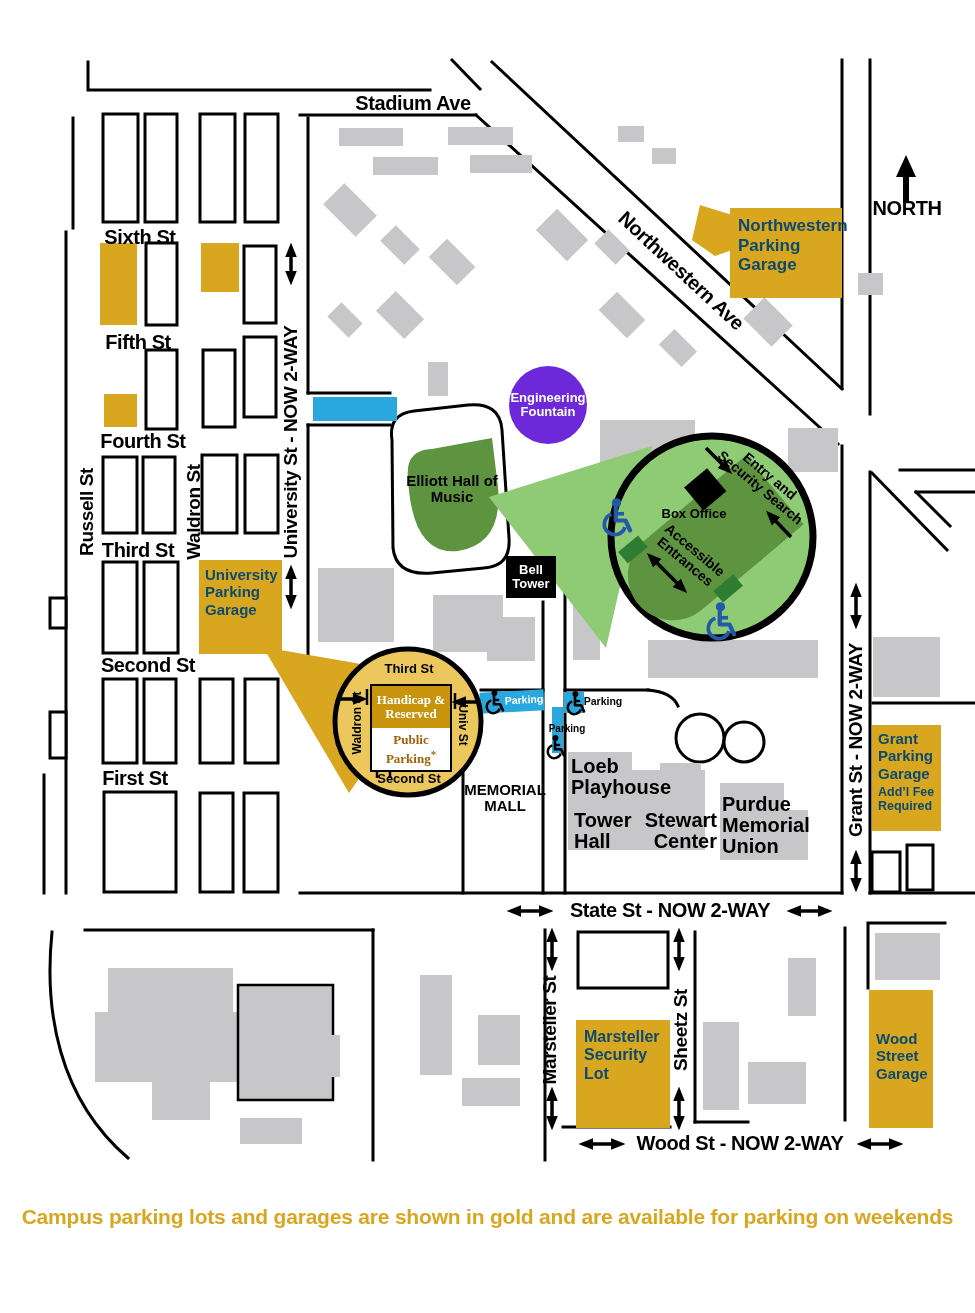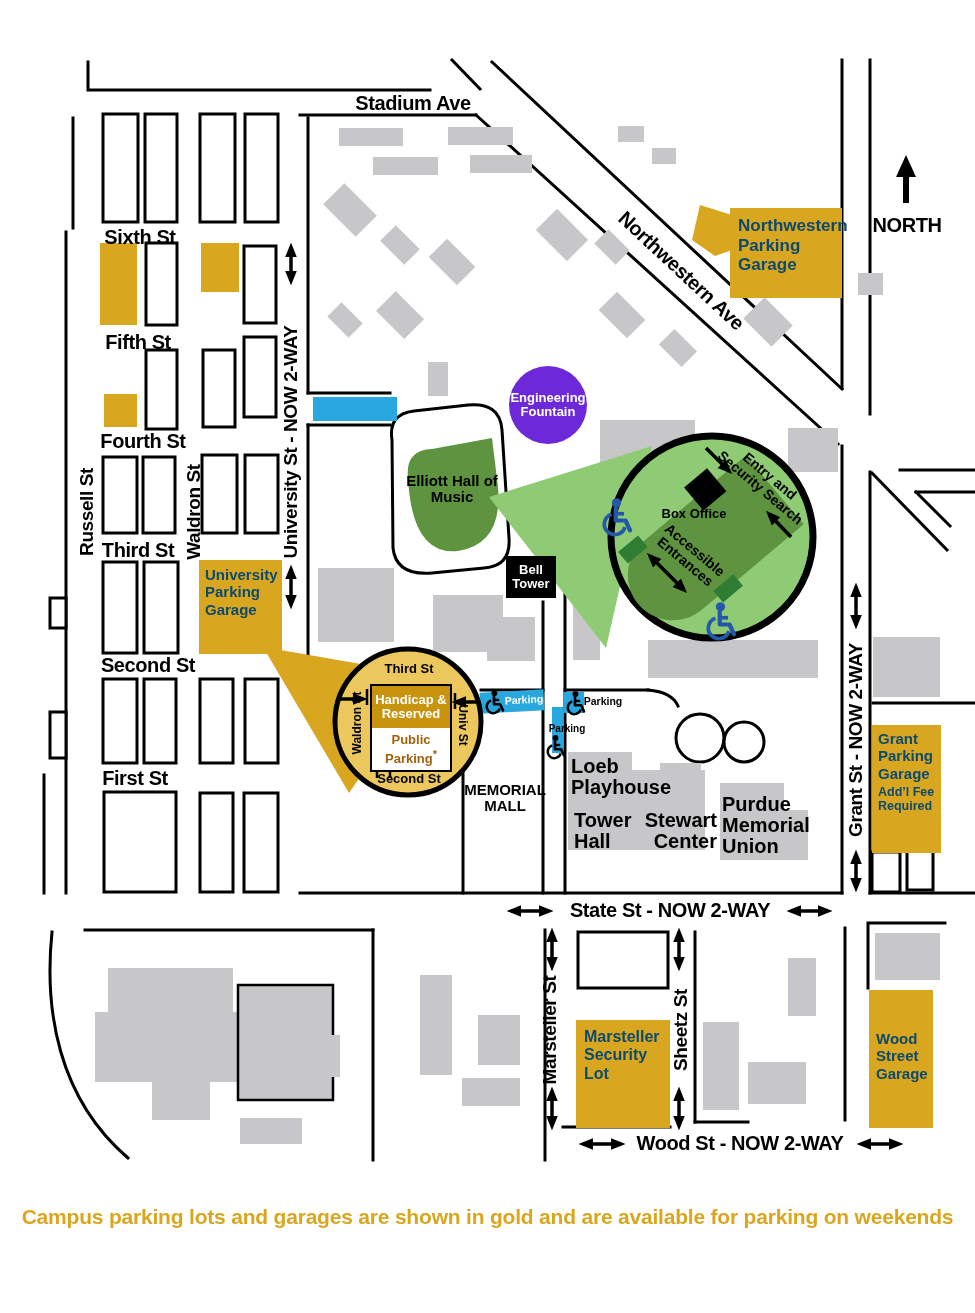--- a/index.html
+++ b/index.html
@@ -37,21 +37,21 @@
   .s14{font-size:14px;}
   .s13{font-size:13px;}
   .s12{font-size:12px;}
   .s11{font-size:10.5px;}
   .white{color:#fff;}
   .goldbox{position:absolute;background:var(--gold);color:#0c4a6e;font-weight:bold;line-height:1.15;}
   .fountain{position:absolute;background:#6d28d9;color:#fff;font-weight:bold;border-radius:50%;
             display:flex;align-items:center;justify-content:center;text-align:center;line-height:1.1;}
   .belltower{position:absolute;background:#000;color:#fff;font-weight:bold;
              display:flex;align-items:center;justify-content:center;text-align:center;line-height:1.1;}
-  .insetbox{position:absolute;background:#fff;border:2.5px solid #000;box-sizing:border-box;}
+  .insetbox{position:absolute;background:#fff;border:2.5px solid #000;box-sizing:border-box;font-family:Liberation Serif, serif;}
   .insetband{background:var(--gold-dark);color:#fff;font-weight:bold;text-align:center;
              display:flex;align-items:center;justify-content:center;line-height:1.1;}
   .insetpub{color:#a16207;font-weight:bold;text-align:center;line-height:1.15;padding-top:5px;}
   .caption{position:absolute;width:100%;text-align:center;font-weight:bold;color:var(--gold);
            font-size:21px;letter-spacing:-0.2px;}
   .block2{display:block;}
 </style>
 </head>
 <body>
 
@@ -279,38 +279,38 @@
   <div class="lbl s20" style="left:148px;top:666px;">Second St</div>
   <div class="lbl s20" style="left:135px;top:779px;">First St</div>
   <div class="lbl s19 r-90" style="left:87px;top:512px;">Russell St</div>
   <div class="lbl s19 r-90" style="left:194px;top:512px;">Waldron St</div>
   <div class="lbl s19 r-90" style="left:291px;top:442px;">University St - NOW 2-WAY</div>
   <div class="lbl s19 r-90" style="left:856px;top:740px;">Grant St - NOW 2-WAY</div>
   <div class="lbl s20" style="left:670px;top:911px;">State St - NOW 2-WAY</div>
   <div class="lbl s20" style="left:740px;top:1144px;">Wood St - NOW 2-WAY</div>
   <div class="lbl s19 r-90" style="left:550px;top:1030px;">Marsteller St</div>
   <div class="lbl s19 r-90" style="left:681px;top:1030px;">Sheetz St</div>
-  <div class="lbl s20" style="left:907px;top:226px;">NORTH</div>
+  <div class="lbl s20" style="left:907px;top:209px;">NORTH</div>
 
   <div class="fountain s13" style="left:509px;top:366px;width:78px;height:78px;">
     <span>Engineering Fountain</span>
   </div>
   <div class="lbl s15 wrap" style="left:452px;top:489px;width:95px;">Elliott Hall of Music</div>
   <div class="belltower s13" style="left:506px;top:556px;width:50px;height:42px;">
     <span>Bell Tower</span>
   </div>
   <div class="lbl s15 wrap" style="left:505px;top:798px;width:98px;">MEMORIAL MALL</div>
   <div class="lbl s16 wrap" style="left:617px;top:777px;width:92px;text-align:left;transform:translate(-50%,-50%);">Loeb Playhouse</div>
   <div class="lbl s16 wrap" style="left:608px;top:831px;width:68px;text-align:left;">Tower Hall</div>
   <div class="lbl s16 wrap" style="left:678px;top:831px;width:78px;text-align:right;">Stewart Center</div>
   <div class="lbl s16 wrap" style="left:768px;top:826px;width:92px;text-align:left;">Purdue Memorial Union</div>
 
   <div class="goldbox" style="left:730px;top:208px;width:112px;height:90px;font-size:17px;padding:8px 0 0 8px;box-sizing:border-box;">Northwestern Parking Garage</div>
   <div class="goldbox" style="left:199px;top:560px;width:83px;height:94px;font-size:15px;padding:6px 0 0 6px;box-sizing:border-box;">University Parking Garage</div>
-  <div class="goldbox" style="left:872px;top:725px;width:69px;height:128px;box-sizing:border-box;padding:5px 0 13px 6px;">
+  <div class="goldbox" style="left:872px;top:725px;width:69px;height:106px;box-sizing:border-box;padding:5px 0 13px 6px;">
     <div style="font-size:15px;">Grant Parking Garage</div>
     <div style="font-size:12.5px;margin-top:3px;">Add’l Fee Required</div>
   </div>
   <div class="goldbox" style="left:576px;top:1020px;width:94px;height:108px;font-size:16px;padding:8px 0 0 8px;box-sizing:border-box;">Marsteller Security Lot</div>
   <div class="goldbox" style="left:869px;top:990px;width:64px;height:138px;font-size:15px;padding:40px 0 0 7px;box-sizing:border-box;">Wood Street Garage</div>
 
   <div class="lbl s11 white rneg3" style="left:524px;top:700px;">Parking</div>
   <div class="lbl s11" style="left:603px;top:702px;">Parking</div>
   <div class="lbl" style="left:567px;top:729px;font-size:10px;">Parking</div>
 

